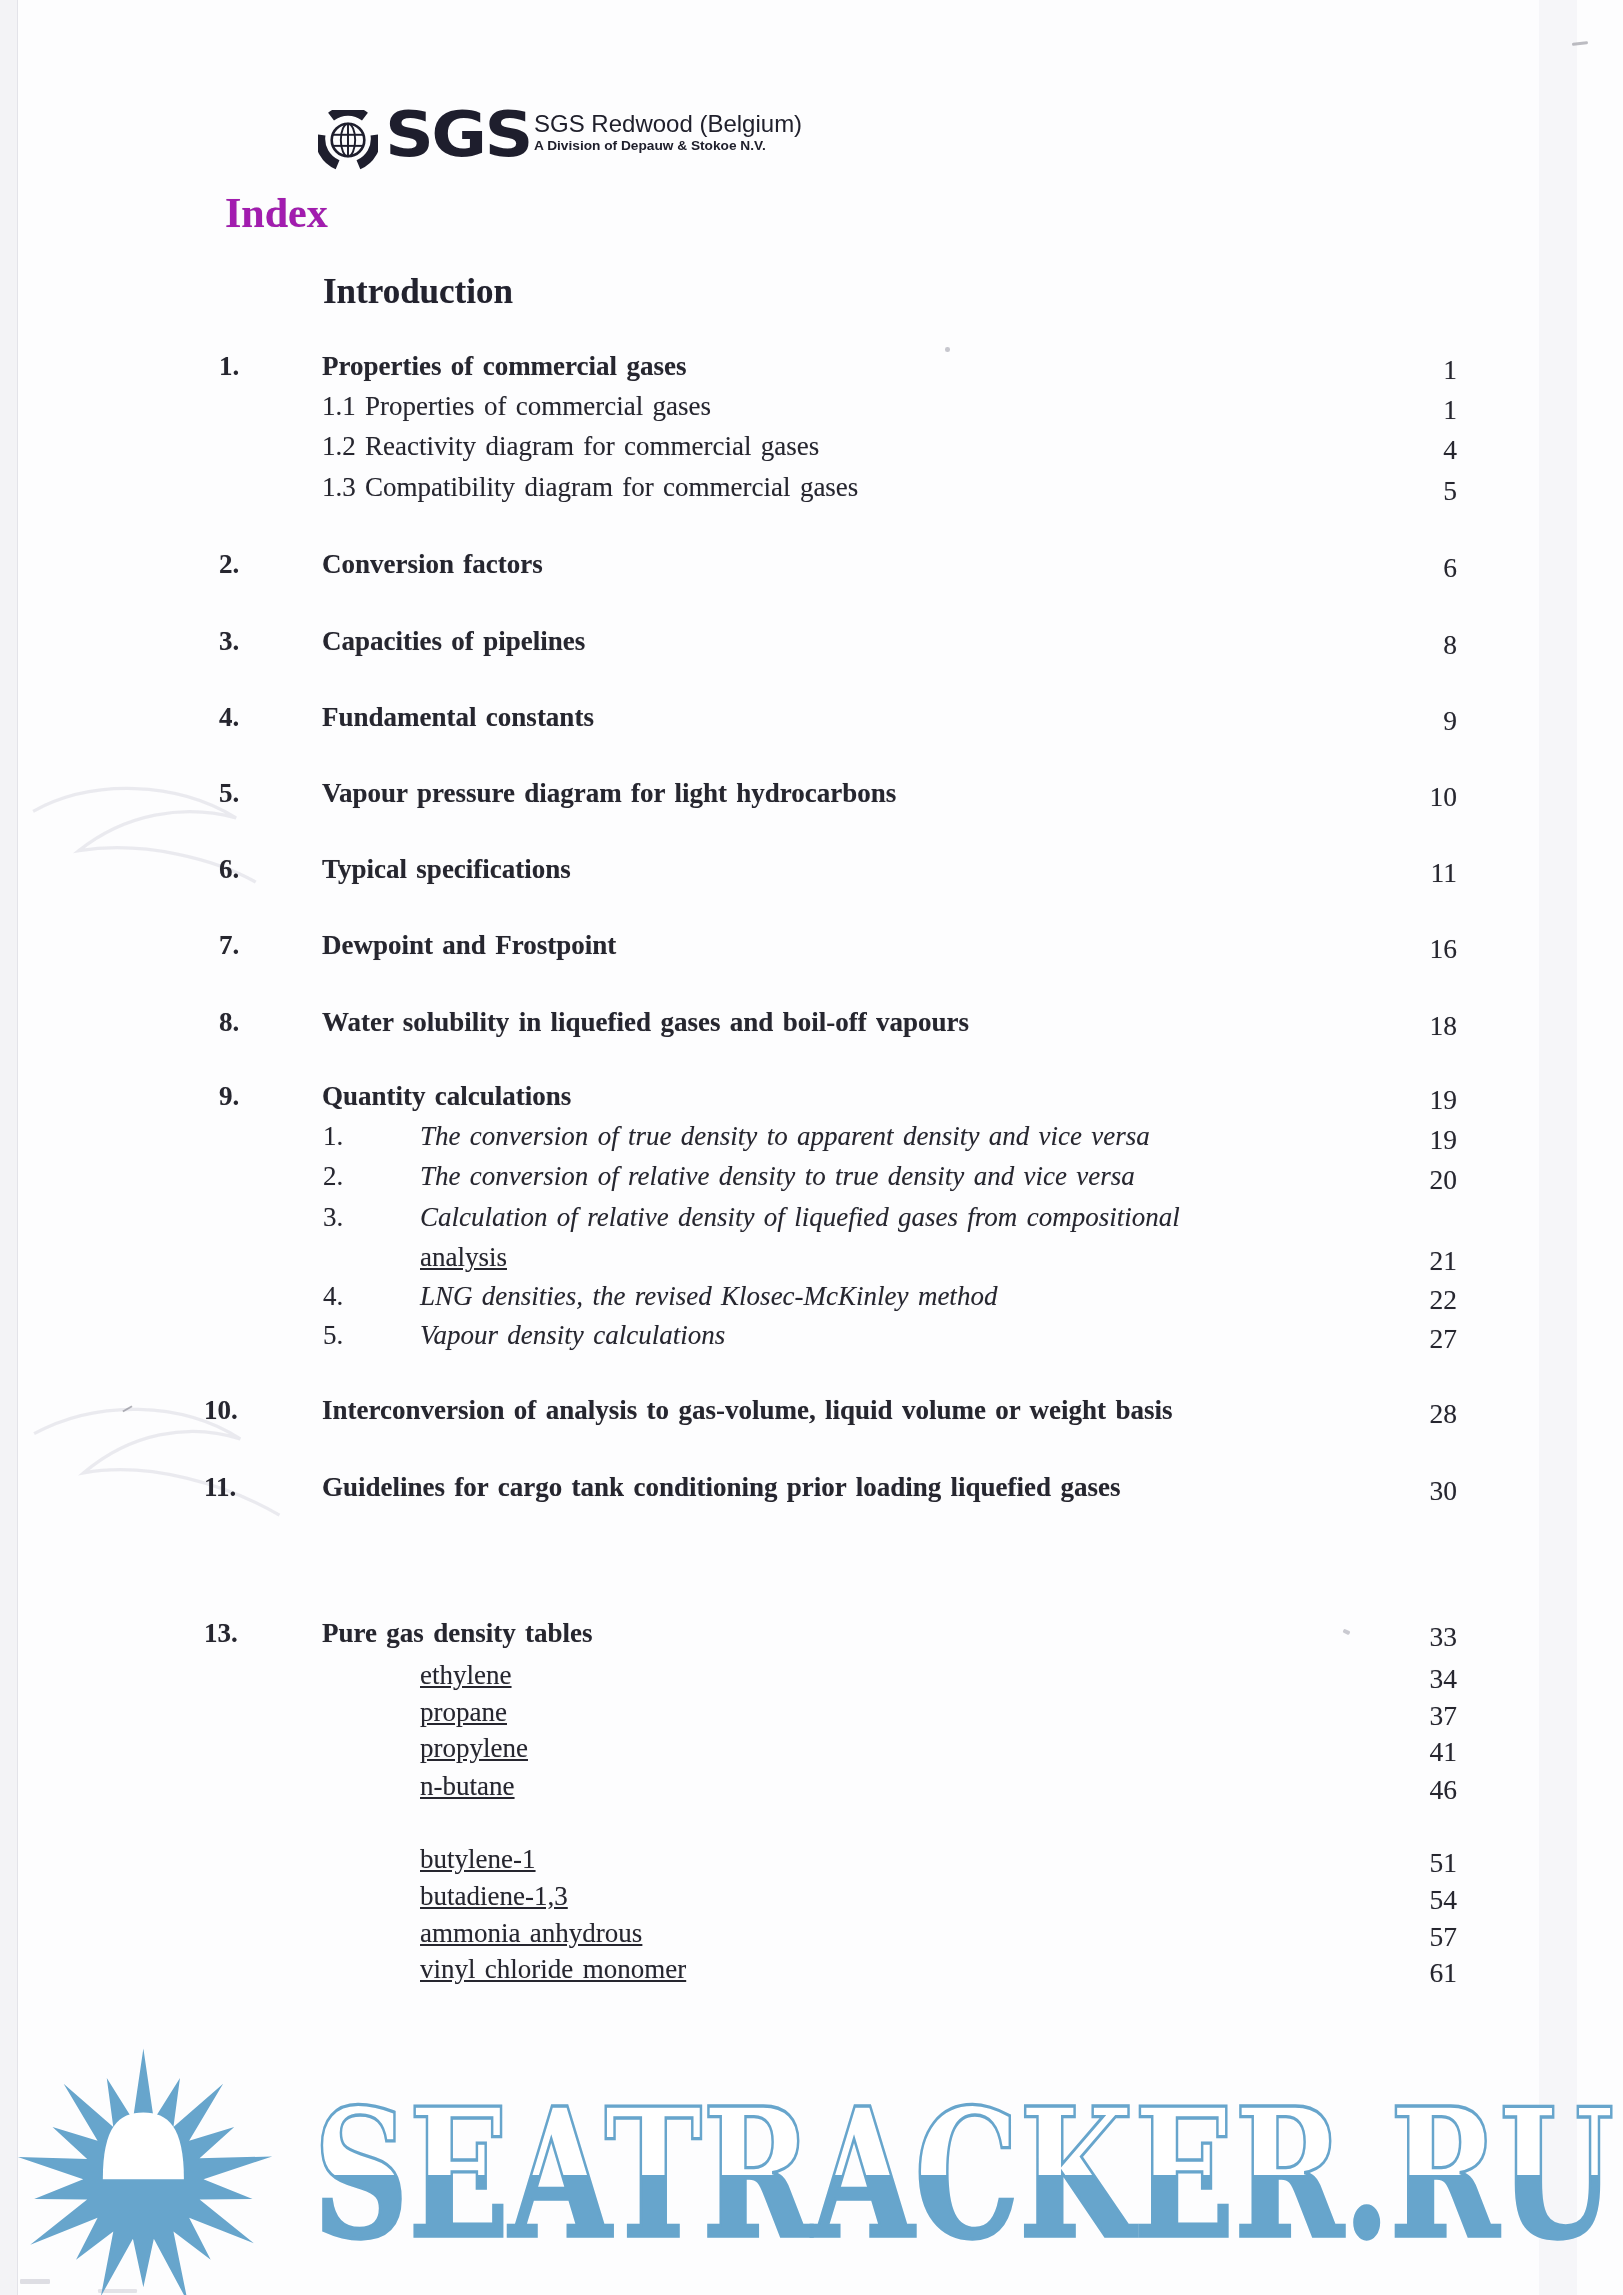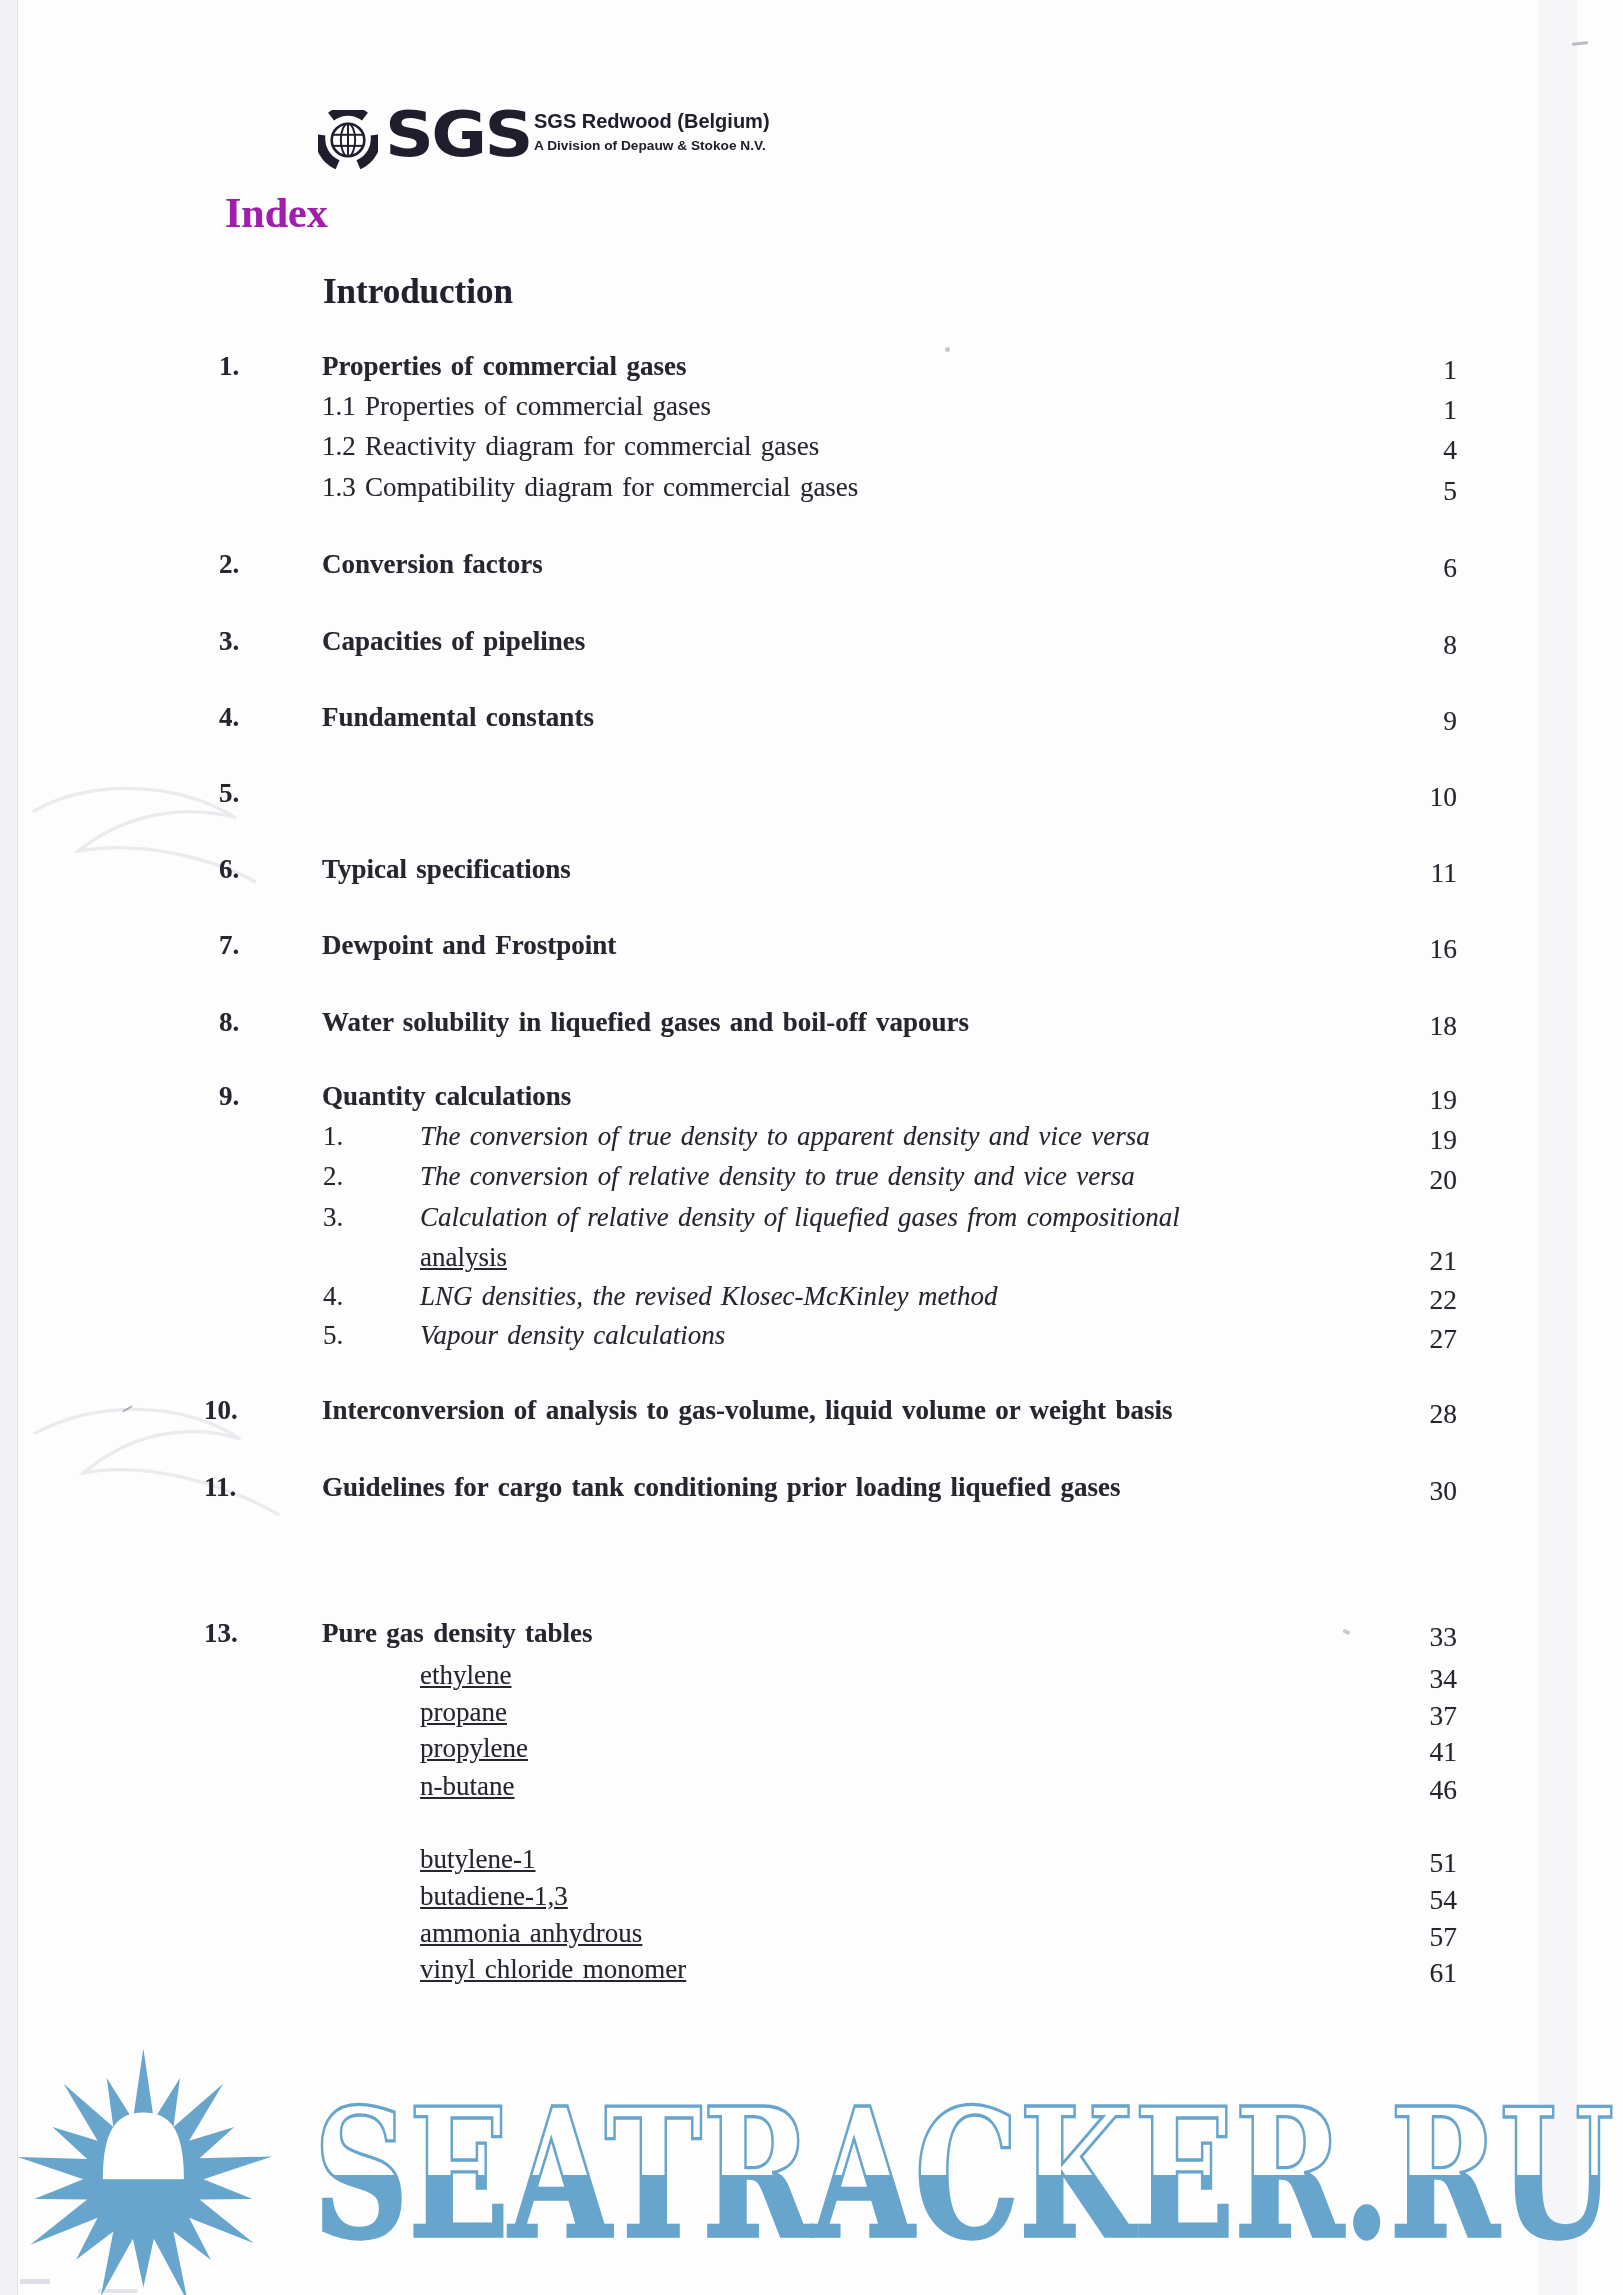--- a/index.html
+++ b/index.html
@@ -16,22 +16,22 @@
   .crease{position:absolute;}
 
   
   .logo-wrap{position:absolute;left:318px;top:105px;height:72px;}
   .globe{position:absolute;left:0;top:5.2px;}
   .sgs-word{position:absolute;left:67px;top:-3.9px;
             font-family:"DejaVu Sans",sans-serif;font-weight:bold;
             font-size:68px;line-height:68px;letter-spacing:-2.6px;color:#1e1e2d;
             transform:scaleY(.92);}
   .co-line1{position:absolute;left:216px;top:5.2px;white-space:nowrap;
-            font-family:"Liberation Sans",sans-serif;font-weight:bold;
-            font-size:20px;color:#20202c;}
+            font-family:"Liberation Sans",sans-serif;font-weight:normal;
+            font-size:24px;color:#20202c;}
   .co-line2{position:absolute;left:216px;top:33px;white-space:nowrap;
             font-family:"Liberation Sans",sans-serif;font-weight:bold;
             font-size:13.7px;color:#20202c;}
 
   .page-title{position:absolute;left:225px;top:189px;
               font-size:42px;font-weight:bold;color:#a21caf;
               text-shadow:0 0 0.7px rgba(34,34,46,.35);}
   .intro{position:absolute;left:323px;top:272px;
          font-size:35px;font-weight:bold;color:#22222e;
          text-shadow:0 0 0.7px rgba(34,34,46,.35);}
@@ -122,20 +122,21 @@
     <span class="title">Capacities of pipelines</span>
     <span class="page">8</span>
   </div>
   <div class="row sec" style="top:702px">
     <span class="num">4.</span>
     <span class="title">Fundamental constants</span>
     <span class="page">9</span>
   </div>
   <div class="row sec" style="top:778px">
     <span class="num">5.</span>
+    <span class="title">Vapour pressure diagram for light hydrocarbons</span>
     <span class="page">10</span>
   </div>
   <div class="row sec" style="top:854px">
     <span class="num">6.</span>
     <span class="title">Typical specifications</span>
     <span class="page">11</span>
   </div>
   <div class="row sec" style="top:930px">
     <span class="num">7.</span>
     <span class="title">Dewpoint and Frostpoint</span>

